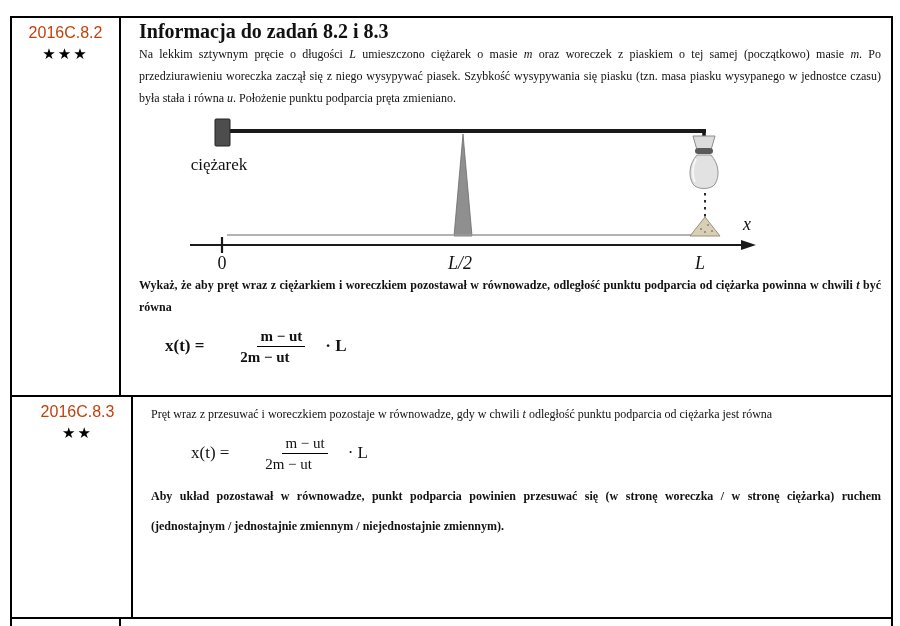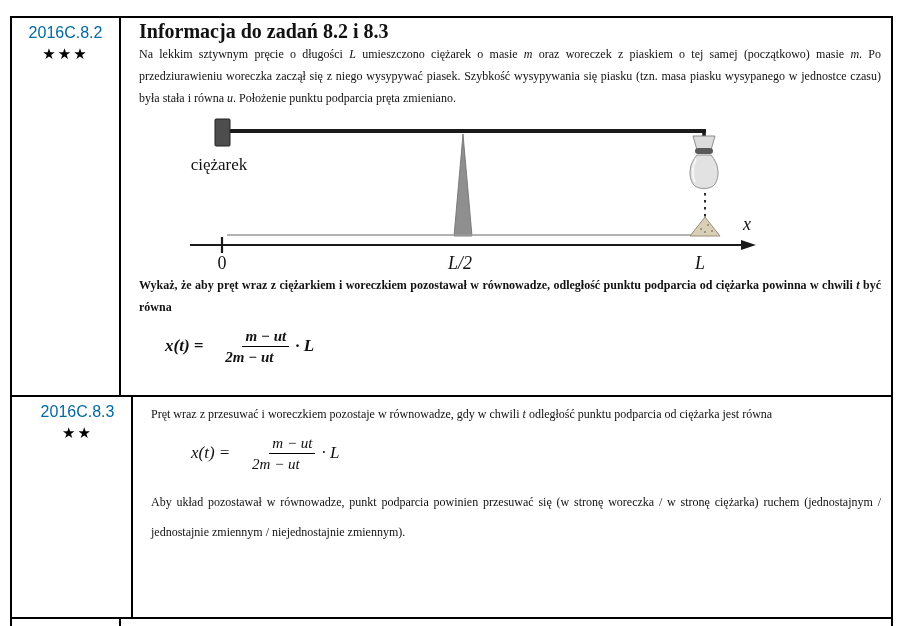--- a/index.html
+++ b/index.html
@@ -13,34 +13,34 @@
   }
   .trow{display:flex;overflow:hidden;}
   .row1{height:377px;border-bottom:2px solid #000;}
   .row2{height:220px;border-bottom:2px solid #000;padding-left:12px;}
   .row-next{height:7px;}
   .label-cell{
     width:107px;flex-shrink:0;border-right:2px solid #000;
     text-align:center;padding-top:6px;
     font-family:"Liberation Sans", sans-serif;
   }
-  .task-id{font-size:16px;color:#0369a1;}
+  .task-id{font-size:16px;color:#c2410c;}
   .task-stars{font-size:15px;letter-spacing:2px;margin-top:3px;color:#000;}
   .content-cell{flex:1;padding:2px 10px 0 18px;overflow:hidden;}
   .heading{margin:0;font-size:20px;font-weight:bold;line-height:23px;}
   .para{margin:0;font-size:12px;line-height:22px;text-align:justify;}
   .para.bold{font-weight:bold;}
   .para .v{font-style:italic;}
-  .spaced{line-height:30px;margin-top:12px;}
+  .spaced{line-height:30px;margin-top:6px;font-weight:bold;}
   .mt4{margin-top:4px;}
   .mt6{margin-top:6px;}
   .diagram{margin:5px 0 2px 18px;line-height:0;}
   .formula{
-    display:flex;align-items:center;gap:6px;
-    font-size:17px;font-style:italic;margin:6px 0 0 26px;height:44px;
+    display:flex;align-items:center;gap:20px;
+    font-size:17px;margin:6px 0 0 26px;height:44px;
   }
   .formula.bold-f{font-weight:bold;}
   .formula .frac{display:inline-flex;flex-direction:column;text-align:center;font-size:15px;line-height:18px;}
   .formula .num{border-bottom:1.4px solid #000;padding:0 3px 1px 3px;margin-left:33px;}
   .formula .den{padding:1px 3px 0 3px;}
   .f2{margin-left:40px;}
   svg text{font-family:"Liberation Serif", serif;}
 </style>
 </head>
 <body>

